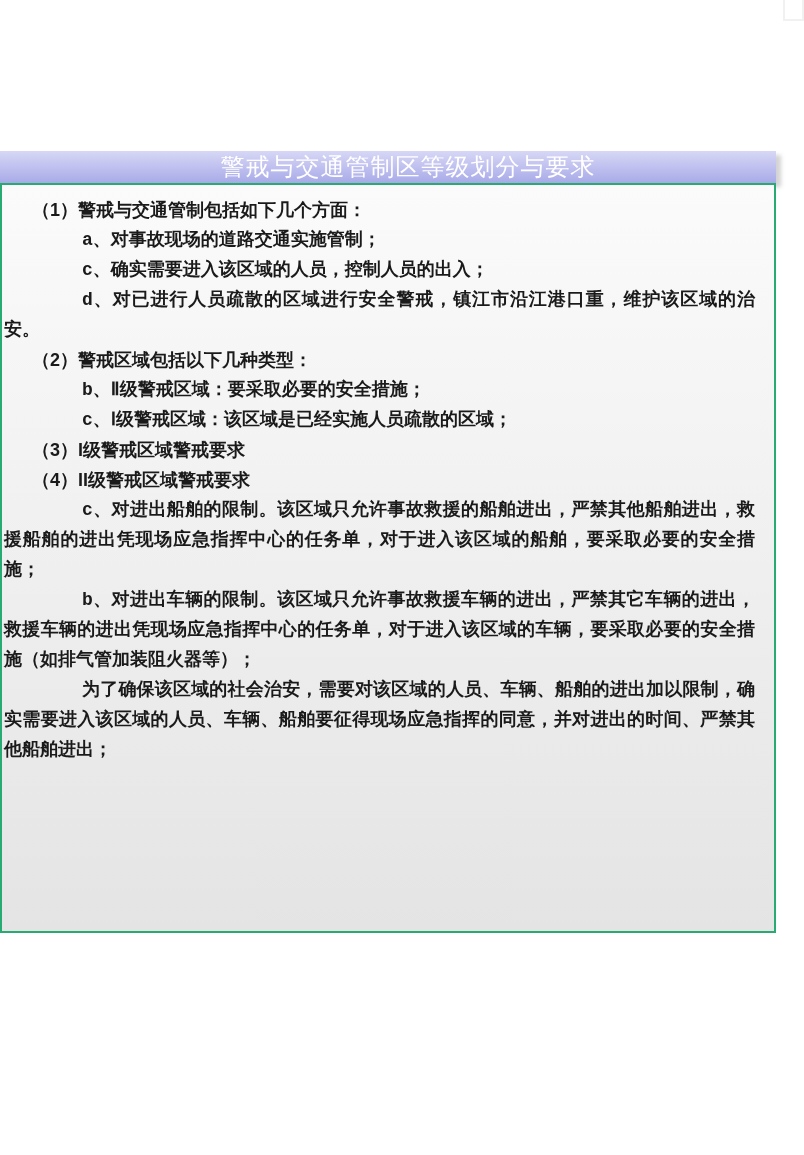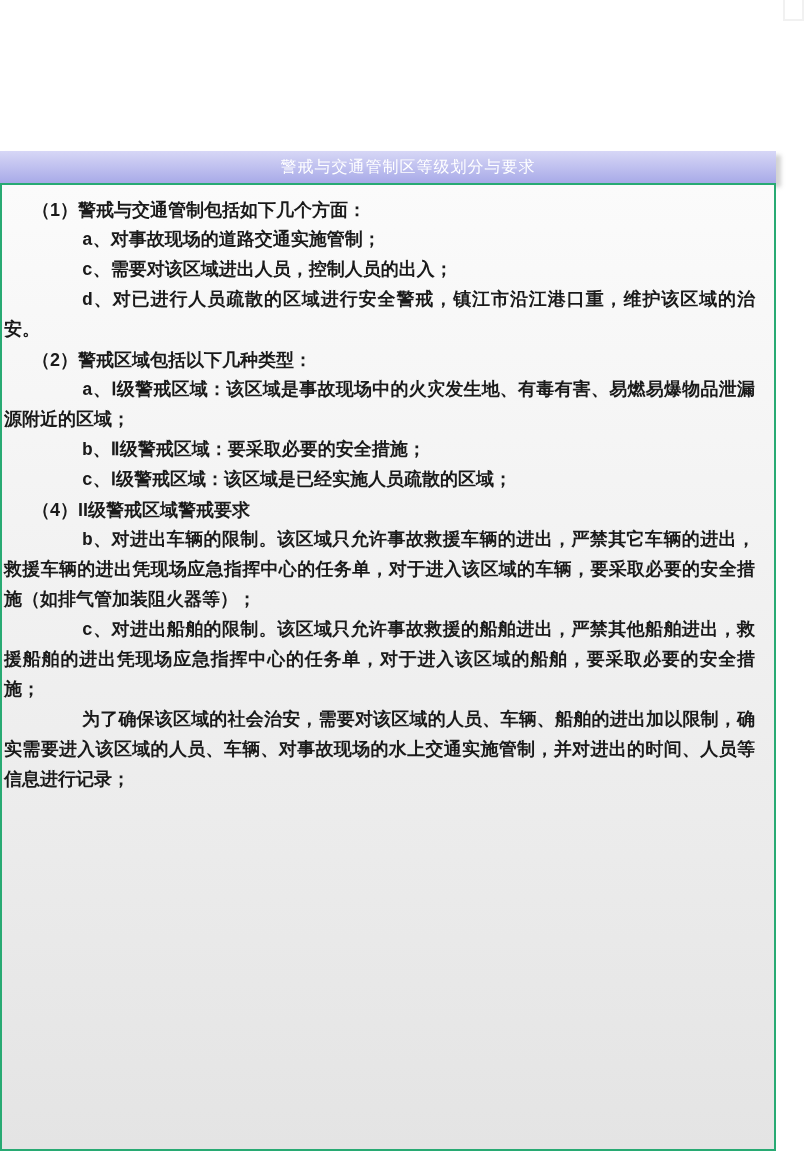--- a/index.html
+++ b/index.html
@@ -36,30 +36,30 @@
     width: 776px;
     height: 32px;
     background: linear-gradient(to bottom, var(--header-top, #d7d7f6), var(--header-bottom, #a8aae8));
     display: flex;
     align-items: center;
     justify-content: center;
     box-shadow: 5px 4px 4px rgba(130,130,130,0.35);
   }
   .header-title {
     color: var(--header-text, #ffffff);
-    font-size: 16px;
+    font-size: 24px;
     font-weight: 400;
     letter-spacing: 1px;
     white-space: nowrap;
     margin-left: 40px;
   }
   .doc-body {
     box-sizing: border-box;
     width: 776px;
-    height: 968px;
+    height: 750px;
     border: 2px solid var(--border-green, #28aa73);
     background: linear-gradient(to bottom, var(--body-top, #fbfbfb), var(--body-bottom, #e4e4e4));
     padding: 10px 19px 0 2px;
     overflow: hidden;
   }
   .para {
     margin: 0;
     font-size: 18px;
     line-height: 30px;
     font-weight: 600;
@@ -80,27 +80,27 @@
   <div class="content-block">
 
     <div class="header-bar">
       <span class="header-title">警戒与交通管制区等级划分与要求</span>
     </div>
 
     <div class="doc-body">
 
     <p class="para lv1">（1）警戒与交通管制包括如下几个方面：</p>
         <p class="para lv2">a、对事故现场的道路交通实施管制；</p>
-        <p class="para lv2">c、需要对该区域进出人员，控制人员的出入；</p>
+        <p class="para lv2">c、确实需要进入该区域的人员，控制人员的出入；</p>
         <p class="para lv2">d、对已进行人员疏散的区域进行安全警戒，镇江市沿江港口重，维护该区域的治安。</p>
         <p class="para lv1">（2）警戒区域包括以下几种类型：</p>
-        <p class="para lv2">a、Ⅰ级警戒区域：该区域是事故现场中的火灾发生地、有毒有害、易燃易爆物品泄漏源附近的区域；</p>
         <p class="para lv2">b、Ⅱ级警戒区域：要采取必要的安全措施；</p>
         <p class="para lv2">c、Ⅰ级警戒区域：该区域是已经实施人员疏散的区域；</p>
+        <p class="para lv1">（3）I级警戒区域警戒要求</p>
         <p class="para lv1">（4）II级警戒区域警戒要求</p>
+        <p class="para lv2">c、对进出船舶的限制。该区域只允许事故救援的船舶进出，严禁其他船舶进出，救援船舶的进出凭现场应急指挥中心的任务单，对于进入该区域的船舶，要采取必要的安全措施；</p>
         <p class="para lv2">b、对进出车辆的限制。该区域只允许事故救援车辆的进出，严禁其它车辆的进出，救援车辆的进出凭现场应急指挥中心的任务单，对于进入该区域的车辆，要采取必要的安全措施（如排气管加装阻火器等）；</p>
-        <p class="para lv2">c、对进出船舶的限制。该区域只允许事故救援的船舶进出，严禁其他船舶进出，救援船舶的进出凭现场应急指挥中心的任务单，对于进入该区域的船舶，要采取必要的安全措施；</p>
-        <p class="para lv2">为了确保该区域的社会治安，需要对该区域的人员、车辆、船舶的进出加以限制，确实需要进入该区域的人员、车辆、对事故现场的水上交通实施管制，并对进出的时间、人员等信息进行记录；</p>
+        <p class="para lv2">为了确保该区域的社会治安，需要对该区域的人员、车辆、船舶的进出加以限制，确实需要进入该区域的人员、车辆、船舶要征得现场应急指挥的同意，并对进出的时间、严禁其他船舶进出；</p>
       </div>
 
   </div>
 
 </div>
 
 </body></html>

